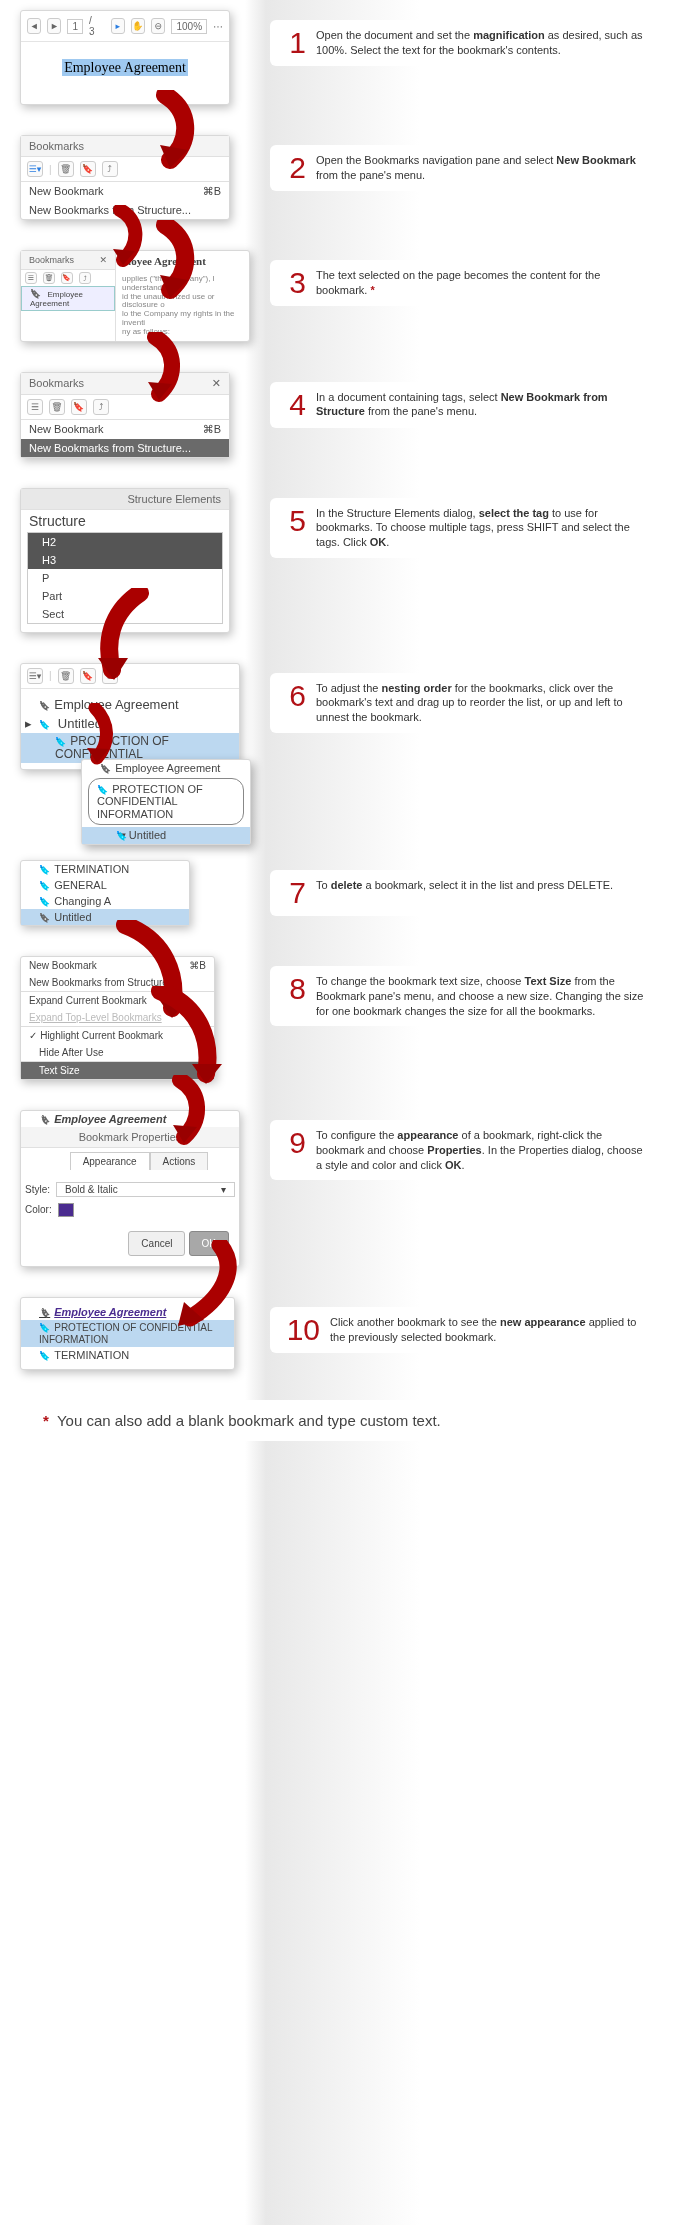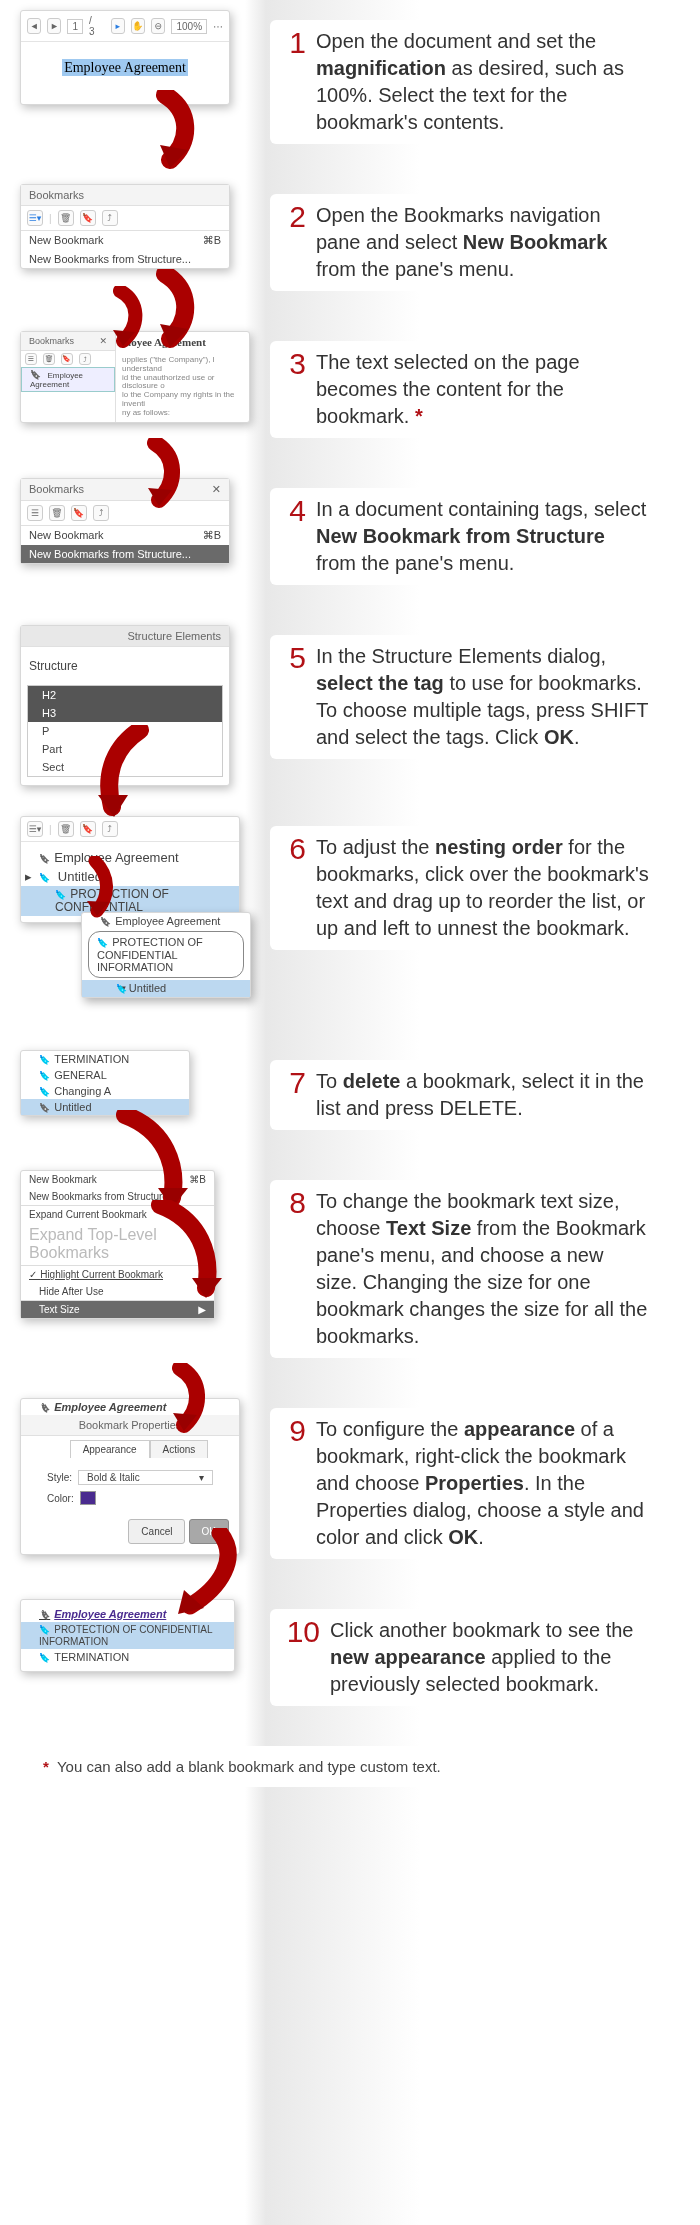--- a/index.html
+++ b/index.html
@@ -36,21 +36,21 @@
     font-size: 30px;
     line-height: 1;
     color: #b11116;
     font-weight: 400;
     margin-right: 10px;
     min-width: 26px;
     text-align: right;
   }
   .num.wide { min-width: 40px; }
   .txt {
-    font-size: 20px;
+    font-size: 11px;
     line-height: 1.35;
     color: #333;
   }
   .txt b { font-weight: 700; }
   .ast { color: #b11116; font-weight: 700; }
   
   .panel {
     background: #fff;
     border: 1px solid #d8d8d8;
     border-radius: 3px;
@@ -284,21 +284,21 @@
     <div class="num">4</div>
     <div class="txt">In a document containing tags, select <b>New Bookmark from Structure</b> from the pane's menu.</div>
   </div>
     </div>
 </div>
 
 <div class="row">
   <div class="left">
     <div class="panel" style="width:210px;">
       <div class="hdr" style="text-align:right;background:#e8e8e8;">Structure Elements</div>
-      <div style="padding:12px 8px;font-size:12px;">Structure</div>
+      <div style="padding:3px 8px;font-size:14px;">Structure</div>
       <div style="border:1px solid #ccc;margin:0 6px 8px;">
         <div class="structure-row sel">H2</div>
         <div class="structure-row sel">H3</div>
         <div class="structure-row">P</div>
         <div class="structure-row">Part</div>
         <div class="structure-row">Sect</div>
       </div>
     </div>
     <svg class="arrow" style="left:80px;top:110px;" width="90" height="100">
       <path d="M60,5 C30,25 25,55 32,82" stroke="#a00" stroke-width="18" fill="none" stroke-linecap="round"></path>
@@ -380,25 +380,25 @@
         <span>New Bookmark</span>
           <span>⌘B</span>
       </div>
       <div class="menu-item" style="font-size:10px;">
           <span>New Bookmarks from Structure...</span>
         </div>
       <div style="border-top:1px solid #ddd;"></div>
       <div class="menu-item" style="font-size:10px;">
           <span>Expand Current Bookmark</span>
         </div>
-      <div class="menu-item" style="font-size:16px;color:#bbb;">
+      <div class="menu-item" style="font-size:10px;color:#bbb;text-decoration:underline;">
           <span>Expand Top-Level Bookmarks</span>
         </div>
       <div style="border-top:1px solid #ddd;"></div>
-      <div class="menu-item" style="font-size:10px;text-decoration:underline;">
+      <div class="menu-item" style="font-size:10px;">
           <span>✓ <span>Highlight Current Bookmark</span></span>
         </div>
       <div class="menu-item" style="font-size:10px;padding-left:18px;">
           <span>Hide After Use</span>
         </div>
       <div style="border-top:1px solid #ddd;"></div>
       <div class="menu-item sel" style="font-size:10px;padding-left:18px;">
         <span>Text Size</span>
           <span>▶</span>
       </div>
@@ -417,21 +417,21 @@
 </div>
 
 <div class="row">
   <div class="left">
     <div class="panel" style="width:220px;">
       <div class="bm-row bm-ico" style="font-weight:bold;font-style:italic;">Employee Agreement</div>
       <div class="hdr" style="text-align:center;">Bookmark Properties</div>
       <div style="text-align:center;padding:4px 0;margin-left:18px;">
         <span class="tab active">Appearance</span><span class="tab">Actions</span>
       </div>
-      <div style="padding:8px 26px;font-size:10px;">
+      <div style="padding:8px 4px;font-size:10px;">
         <div style="display:flex;align-items:center;gap:6px;margin-bottom:6px;">
           <span>Style:</span>
           <span style="border:1px solid #ccc;padding:1px 8px;flex:1;"><span>Bold &amp; Italic</span> <span style="float:right;">▾</span></span>
         </div>
         <div style="display:flex;align-items:center;gap:6px;">
           <span>Color:</span>
           <span style="width:16px;height:14px;background:#4a2b8f;border:1px solid #999;display:inline-block;"></span>
         </div>
       </div>
       <div style="text-align:right;padding:6px 10px 10px;">

